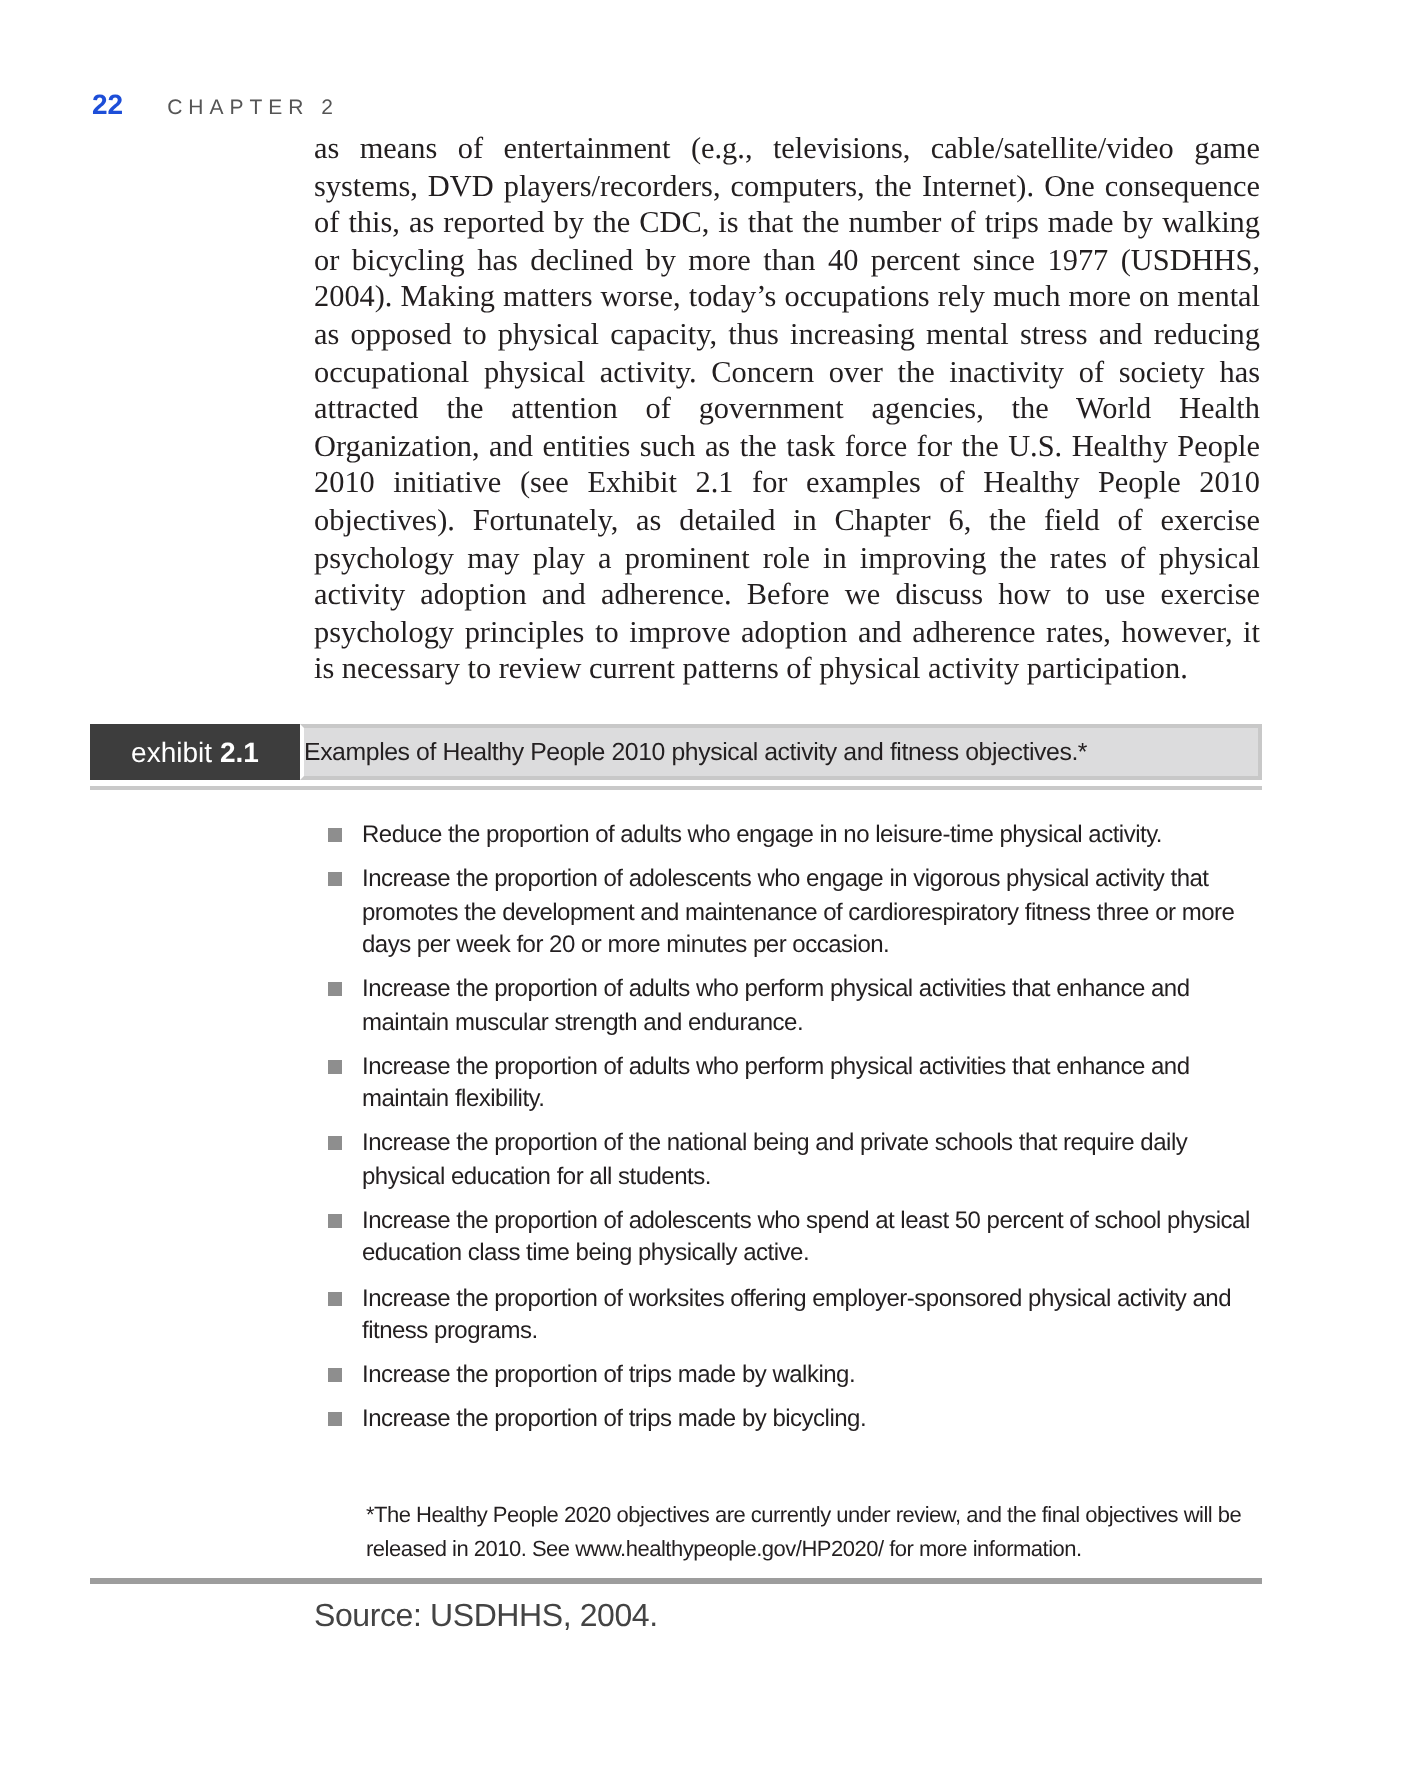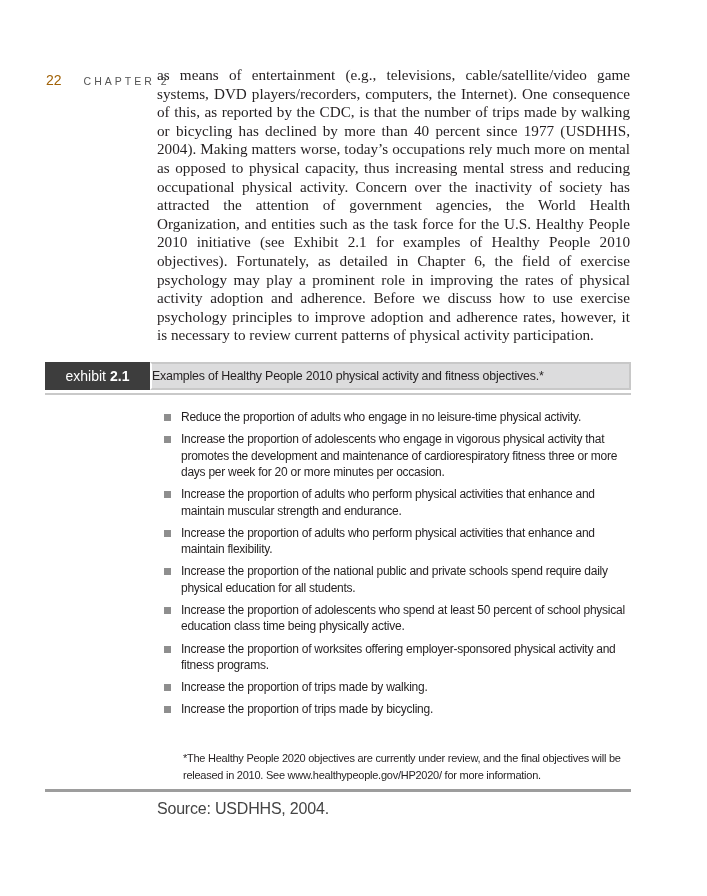--- a/index.html
+++ b/index.html
@@ -1,19 +1,19 @@
 <!DOCTYPE html>
 <html><head>
   <meta charset="utf-8">
   <style>
     html, body { margin: 0; padding: 0; background: #ffffff; }
     body { width: 707px; height: 896px; position: relative; overflow: hidden; color: #231f20; }
 
     .running-head { position: absolute; top: 44px; left: 46px; display: flex; align-items: baseline; }
-    .page-num { font-family: "Liberation Sans", sans-serif; font-weight: normal; font-size: 14px; color: #a16207; margin-top: 28px; }
+    .page-num { font-family: "Liberation Sans", sans-serif; font-weight: bold; font-size: 14px; color: #1d4ed8; }
     .chapter-label { font-family: "Liberation Sans", sans-serif; font-size: 10.5px; letter-spacing: 3px; color: #555; margin-left: 22px; }
 
     .body-text {
       position: absolute; top: 66px; left: 157px; width: 473px;
       font-family: "Liberation Serif", serif; font-size: 15.2px; line-height: 18.6px;
       text-align: justify; color: #231f20; margin: 0;
     }
 
     .exhibit-header { position: absolute; top: 362px; left: 45px; width: 586px; height: 28px; display: flex; border-radius: 11px; }
     .exhibit-label {
@@ -61,21 +61,21 @@
   <div class="exhibit-title-bar">Examples of Healthy People 2010 physical activity and fitness objectives.*</div>
 </div>
 <div class="exhibit-underline"></div>
 
 <ul class="objectives">
   <li><span class="bullet"></span><span>Reduce the proportion of adults who engage in no leisure-time physical activity.</span></li>
   <li><span class="bullet"></span></li>
   <li><span class="bullet"></span><span>Increase the proportion of adolescents who engage in vigorous physical activity that promotes the development and maintenance of cardiorespiratory fitness three or more days per week for 20 or more minutes per occasion.</span></li>
   <li><span class="bullet"></span><span>Increase the proportion of adults who perform physical activities that enhance and maintain muscular strength and endurance.</span></li>
   <li><span class="bullet"></span><span>Increase the proportion of adults who perform physical activities that enhance and maintain flexibility.</span></li>
-  <li><span class="bullet"></span><span>Increase the proportion of the national public and private schools spend require daily physical education for all students.</span></li>
+  <li><span class="bullet"></span><span>Increase the proportion of the national being and private schools that require daily physical education for all students.</span></li>
   <li><span class="bullet"></span><span>Increase the proportion of adolescents who spend at least 50 percent of school physical education class time being physically active.</span></li>
   <li><span class="bullet"></span><span>Increase the proportion of worksites offering employer-sponsored physical activity and fitness programs.</span></li>
   <li><span class="bullet"></span><span>Increase the proportion of trips made by walking.</span></li>
   <li><span class="bullet"></span><span>Increase the proportion of trips made by bicycling.</span></li>
 </ul>
 
 <div class="footnote">*The Healthy People 2020 objectives are currently under review, and the final objectives will be released in 2010. See www.healthypeople.gov/HP2020/ for more information.</div>
 
 <div class="exhibit-bottom-rule"></div>
 

